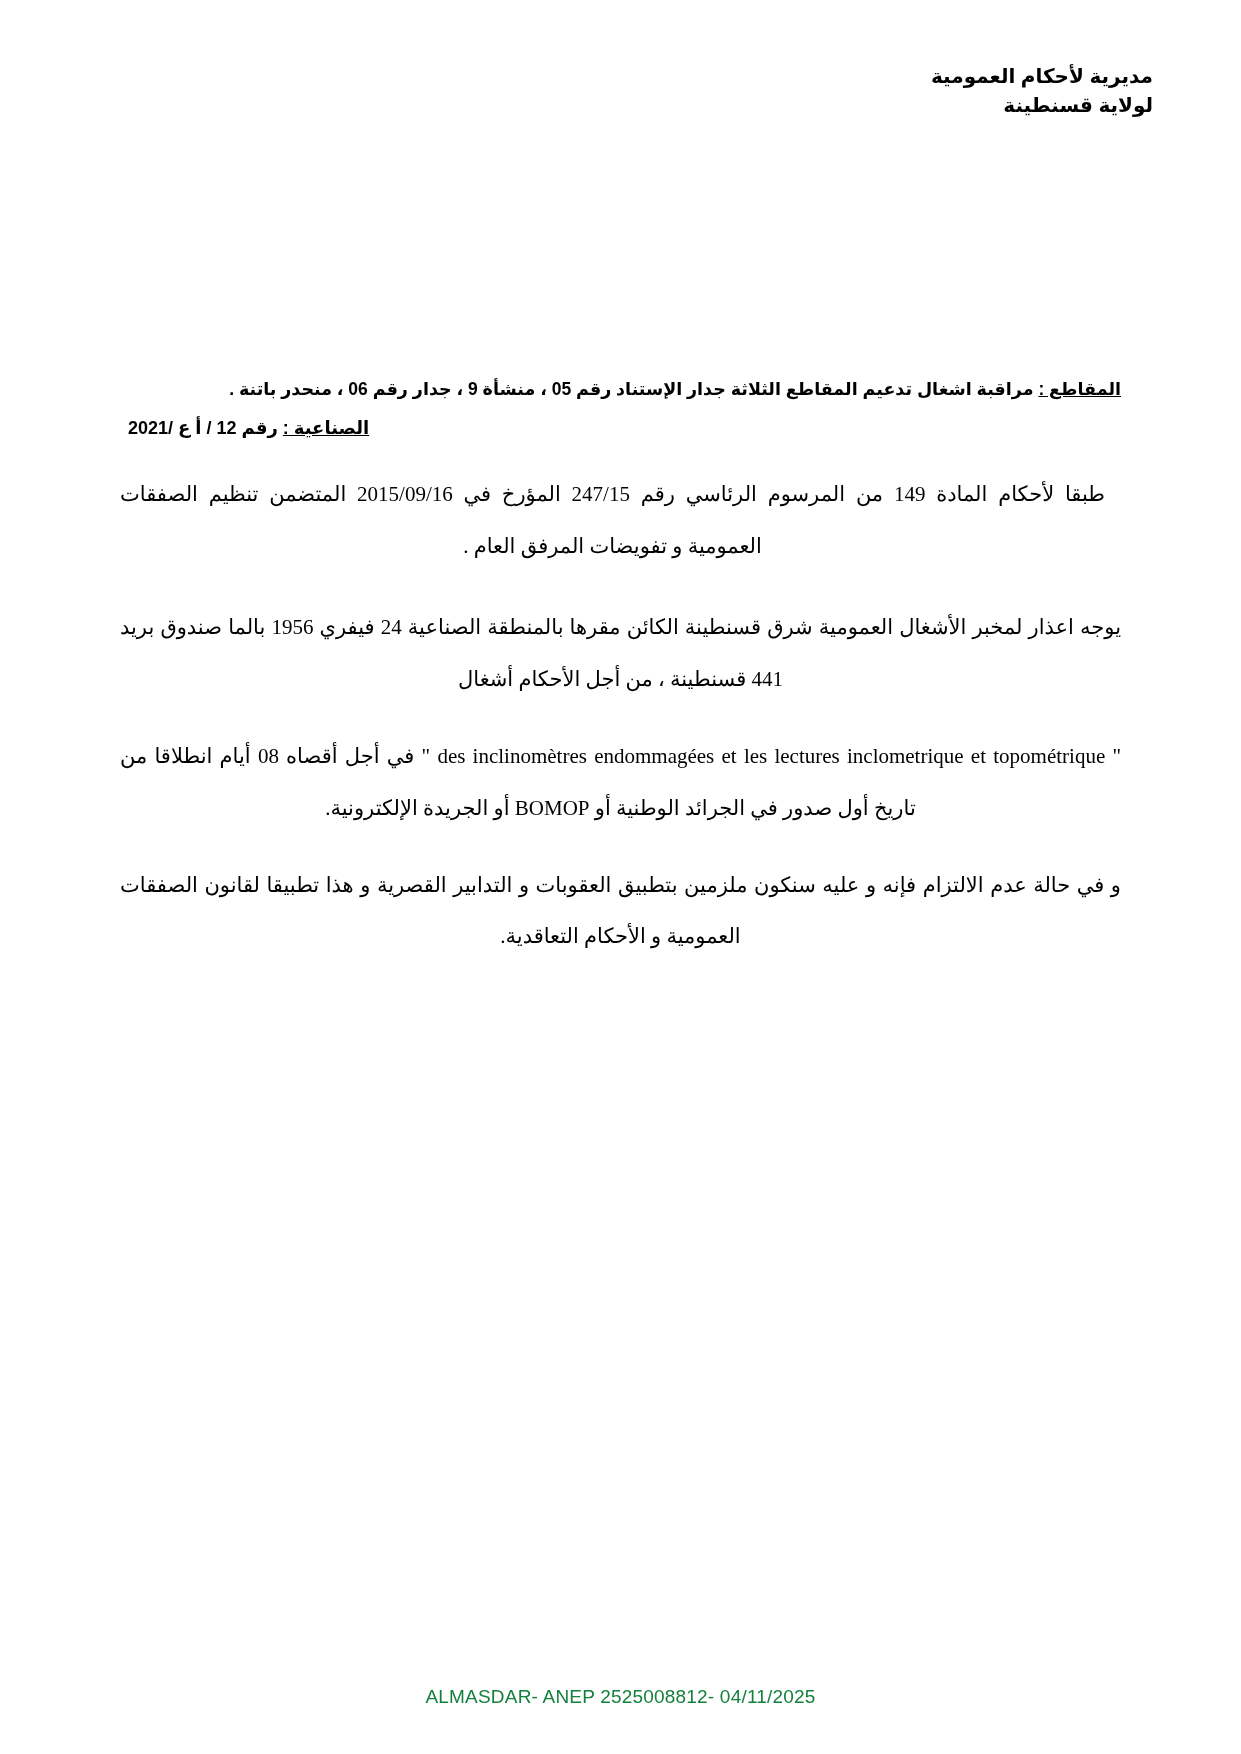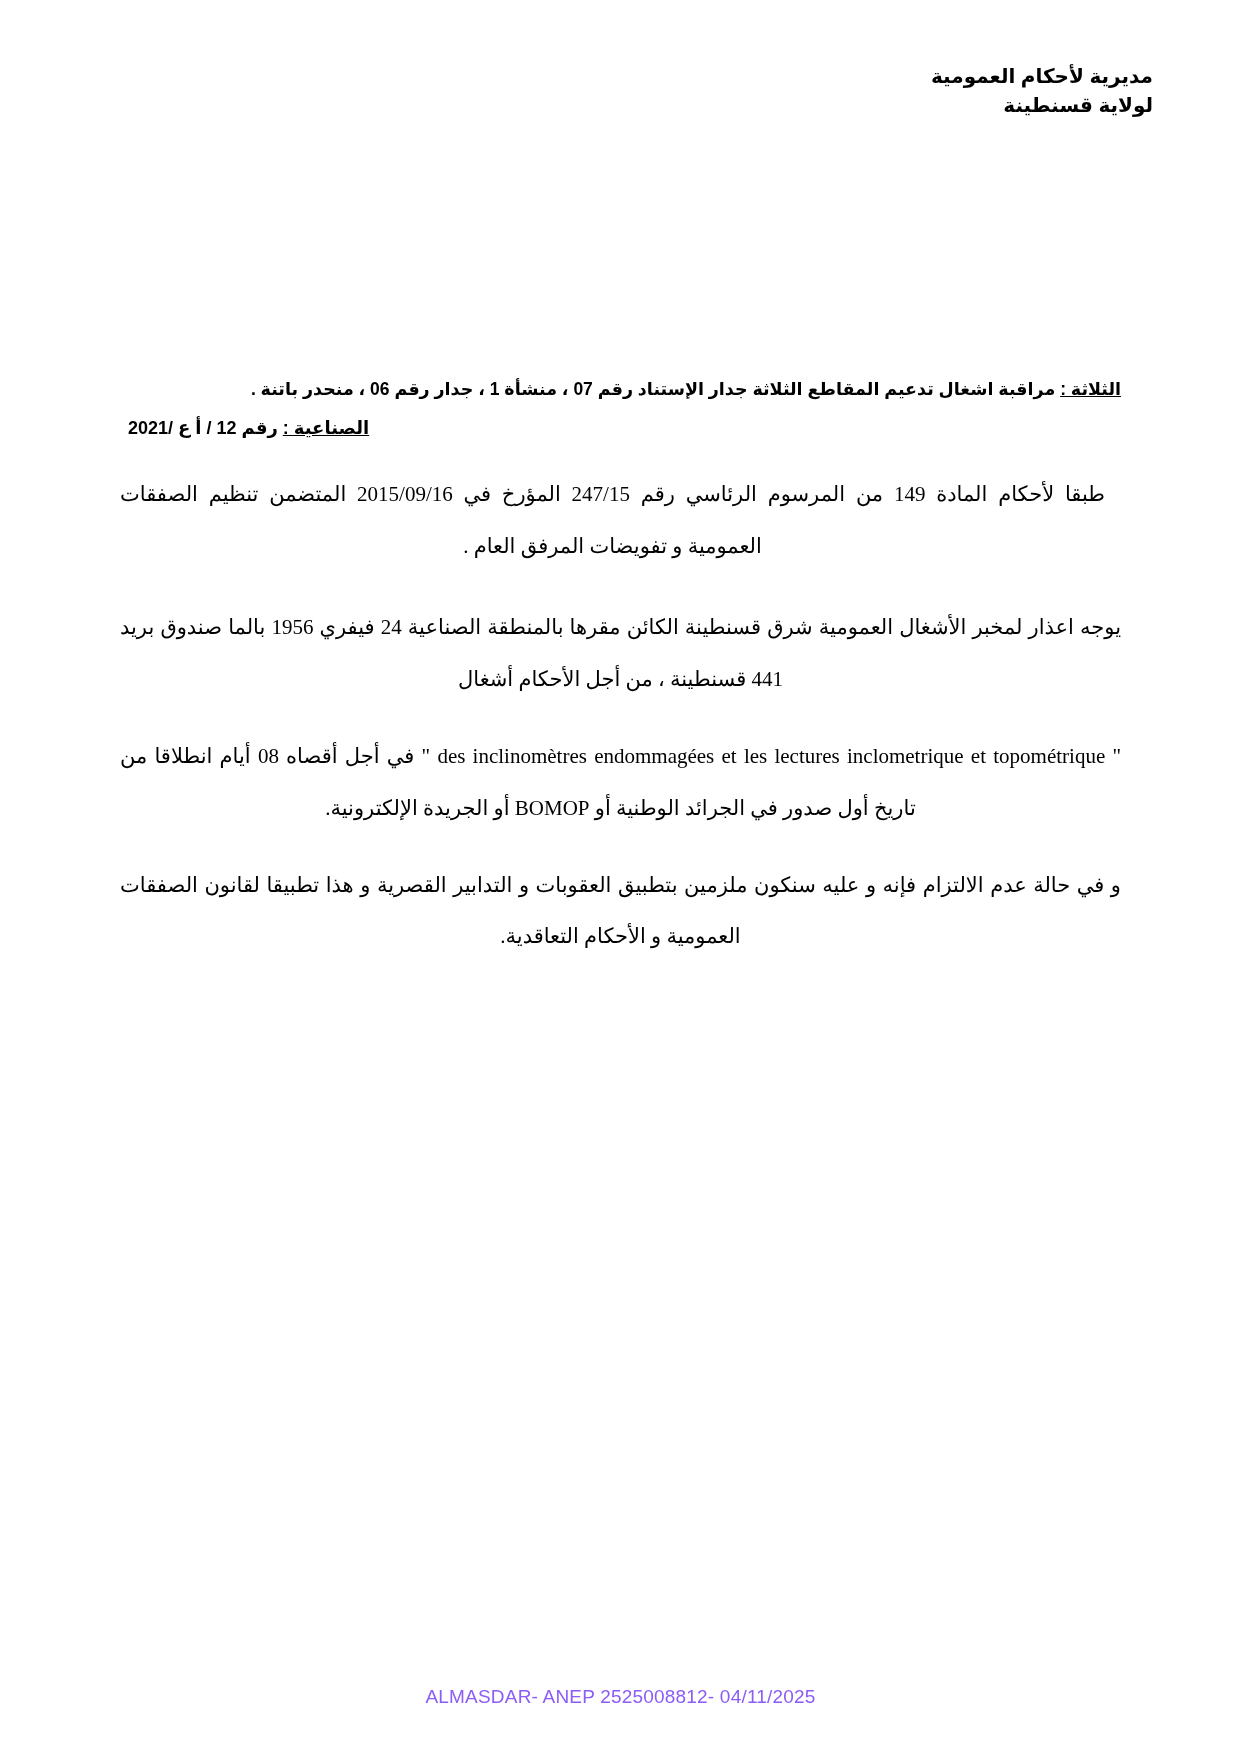--- a/index.html
+++ b/index.html
@@ -105,39 +105,39 @@
   }
   .footer {
     position: absolute;
     bottom: 46px;
     left: 0;
     right: 0;
     text-align: center;
     direction: ltr;
     font-family: "Liberation Sans", "DejaVu Sans", sans-serif;
     font-size: 19px;
-    color: #8b5cf6;
+    color: #15803d;
     letter-spacing: 0.2px;
   }
 </style>
 </head>
 <body>
 
 <div class="page">
 
   <div class="letterhead">
     <div>مديرية لأحكام العمومية</div>
     <div>لولاية قسنطينة</div>
   </div>
 
 
   <div class="body-block">
 
     <p class="line-project">
-      <span class="ul">الثلاثة :</span><span> مراقبة اشغال تدعيم المقاطع الثلاثة  جدار الإستناد رقم 07 ، منشأة 1 ، جدار رقم 06 ، منحدر باتنة .</span>
+      <span class="ul">المقاطع :</span><span> مراقبة اشغال تدعيم المقاطع الثلاثة  جدار الإستناد رقم 05 ، منشأة 9 ، جدار رقم 06 ، منحدر باتنة .</span>
     </p>
 
     <p class="line-contract">
       <span class="ul">الصناعية :</span><span> رقم 12 / أ ع /2021</span>
     </p>
 
     <p class="para tight">طبقا لأحكام المادة 149 من المرسوم الرئاسي رقم 247/15 المؤرخ في 2015/09/16 المتضمن تنظيم الصفقات العمومية  و تفويضات المرفق العام .</p>
 
     <p class="para-3">
       <span>يوجه اعذار لمخبر الأشغال العمومية شرق قسنطينة الكائن مقرها بالمنطقة الصناعية </span><span class="b">24 فيفري 1956 بالما  صندوق بريد 441 قسنطينة</span><span> ، من أجل الأحكام أشغال </span>

